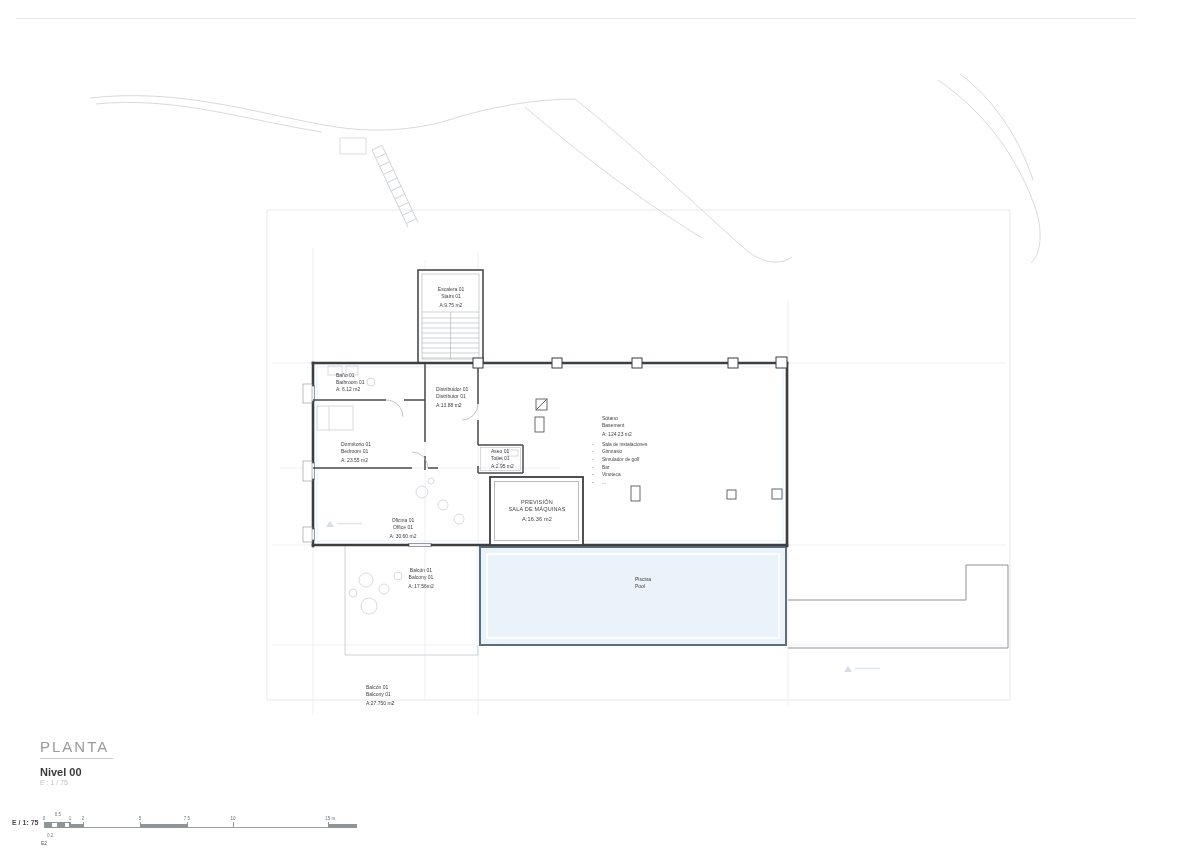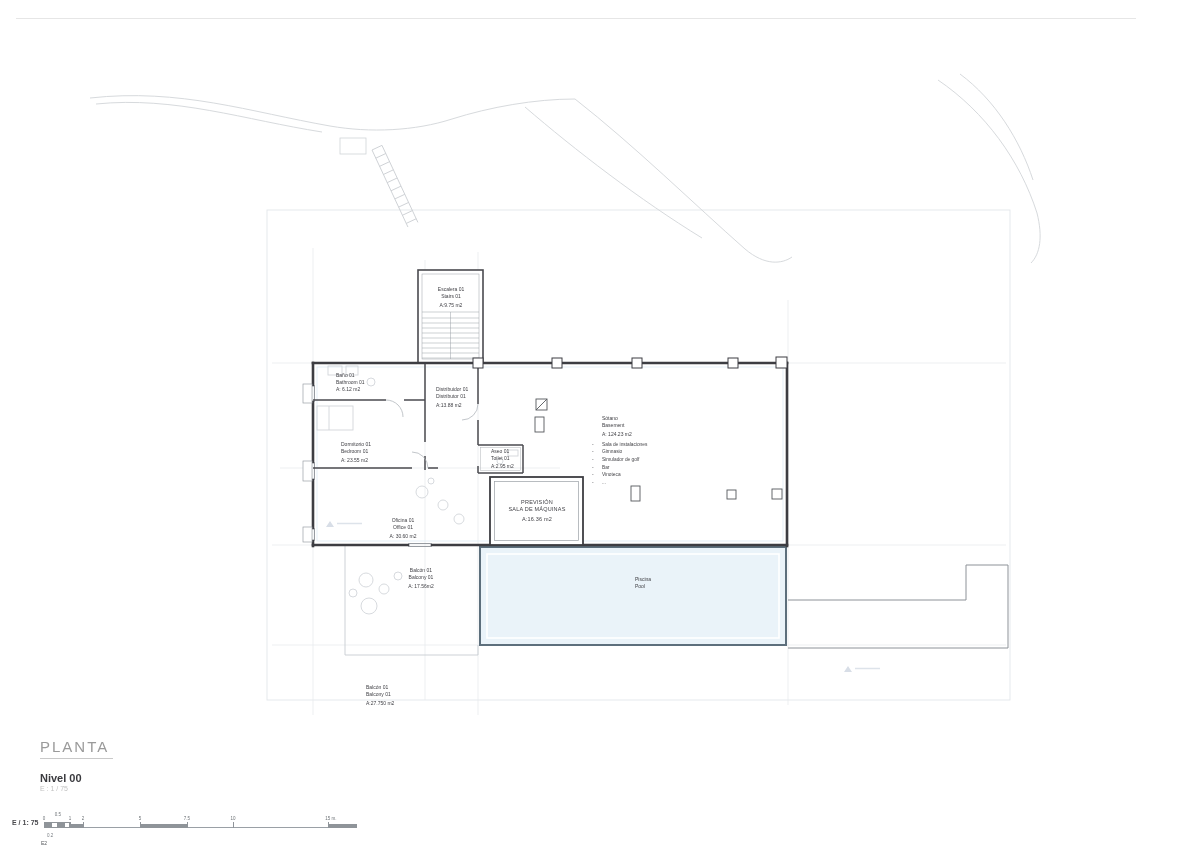--- a/index.html
+++ b/index.html
@@ -12,21 +12,21 @@
   .lbl div{display:block;}
   .centered{transform:translateX(-50%);text-align:center;}
   .lbl-prevision{font-size:5.5px;letter-spacing:.2px;}
   .feature-list{margin:4px 0 0 0;padding:0;}
   .feature-list li{list-style:none;position:relative;margin:0 0 1.5px 0;font-size:4.8px;color:#46464a;}
   .feature-list li::before{content:"-";position:absolute;left:-10px;top:0;color:#5a5a5e;}
   
   .titleblock{position:absolute;left:40px;top:738px;}
   .titleblock .t1{display:inline-block;font-size:15px;letter-spacing:2px;color:#9a9a9a;
                   border-bottom:1px solid #c9c9c9;padding:0 4px 3px 0;}
-  .titleblock .t2{font-size:11px;font-weight:bold;color:#3a3a3e;margin-top:13px;}
+  .titleblock .t2{font-size:11px;font-weight:bold;color:#3a3a3e;margin-top:7px;}
   .titleblock .t3{font-size:7px;color:#c2c2c2;margin-top:1px;}
   
   .scalebar{position:absolute;left:0;top:0;width:100%;height:100%;pointer-events:none;}
   .sb-label{position:absolute;left:12px;top:819px;font-size:7px;font-weight:bold;color:#4a4a4e;}
   .sb-base{position:absolute;left:44px;top:827px;width:313px;height:1px;background:#9aa0a6;}
   .sb-box{position:absolute;left:44px;top:822px;width:26px;height:6px;border:0.5px solid #8f9499;box-sizing:border-box;}
   .sb-cell{position:absolute;top:0;height:100%;background:#8f9499;}
   .sb-seg{position:absolute;top:824px;height:4px;background:#8f9499;}
   .sb-tick{position:absolute;top:822px;width:1px;height:6px;background:#8f9499;}
   .sb-num{position:absolute;font-size:4.5px;color:#6e7377;transform:translateX(-50%);}

